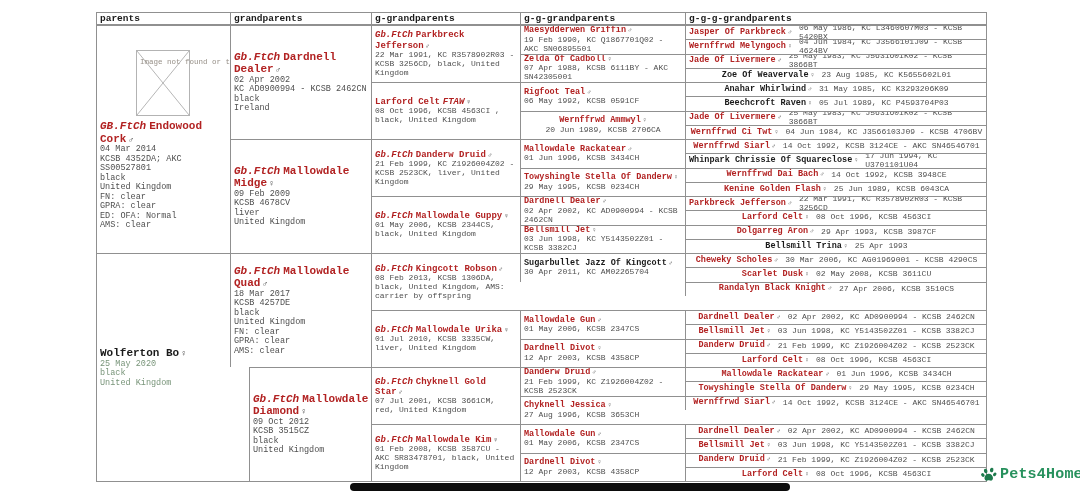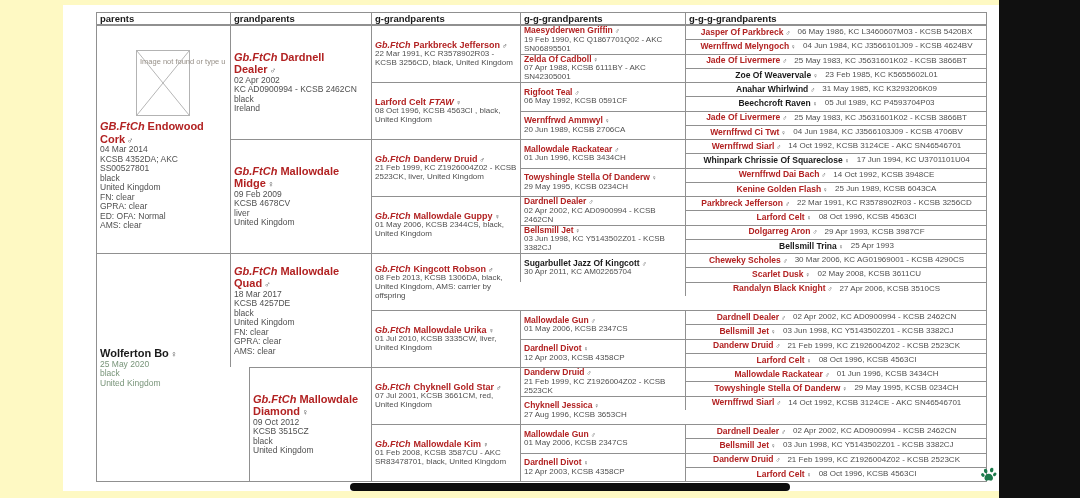--- a/index.html
+++ b/index.html
@@ -1,18 +1,18 @@
 <!DOCTYPE html>
 <html><head>
 <meta charset="utf-8">
 <style>
   html,body{margin:0;padding:0;background:#101010;}
   *{box-sizing:border-box;}
-  .stage{position:relative;width:999px;height:498px;background:#fef9c3;overflow:hidden;
-         font-family:Liberation Sans, sans-serif;}
+  .stage{position:relative;width:1080px;height:498px;background:#ffffff;overflow:hidden;
+         font-family:Liberation Mono, monospace;}
   .page{position:absolute;left:63px;top:5px;width:945px;height:486px;background:#ffffff;}
   .grid{position:absolute;left:33px;top:7px;width:891px;height:470px;display:grid;
         grid-template-columns:134px 141px 149px 165px 302px;
         grid-template-rows:13px repeat(32,1fr);
         border-right:1px solid #909090;border-bottom:1px solid #909090;background:#fff;}
   .hcell{border-left:1px solid #909090;border-top:1px solid #909090;border-bottom:1px solid #909090;
          font-size:9.5px;font-weight:bold;color:#1a1a1a;padding:0 0 0 3px;display:flex;align-items:center;}
   .cell{border-left:1px solid #909090;border-top:1px solid #909090;padding:1px 3px;overflow:hidden;
         display:flex;flex-direction:column;justify-content:center;line-height:1.12;}
   .cell.leaf{flex-direction:row;align-items:center;white-space:nowrap;}
@@ -143,21 +143,21 @@
           <div class="det">19 Feb 1990, KC Q1867701Q02 - AKC SN06895501</div>
         </div>
         <div class="cell col3" style="grid-area: 4 / 4 / span 2;">
           <div class="nameline"><span class="nm lk">Zelda Of Cadboll</span><span class="gen">♀</span></div>
           <div class="det">07 Apr 1988, KCSB 6111BY - AKC SN42305001</div>
         </div>
         <div class="cell col3" style="grid-area: 6 / 4 / span 2;">
           <div class="nameline"><span class="nm lk">Rigfoot Teal</span><span class="gen">♂</span></div>
           <div class="det">06 May 1992, KCSB 0591CF</div>
         </div>
-        <div class="cell col3" style="grid-area: 8 / 4 / span 2;">
+        <div class="cell col3" style="grid-area: 8 / 4 / span 2; text-align: center;">
           <div class="nameline"><span class="nm lk">Wernffrwd Ammwyl</span><span class="gen">♀</span></div>
           <div class="det">20 Jun 1989, KCSB 2706CA</div>
         </div>
         <div class="cell col3" style="grid-area: 10 / 4 / span 2;">
           <div class="nameline"><span class="nm lk">Mallowdale Rackatear</span><span class="gen">♂</span></div>
           <div class="det">01 Jun 1996, KCSB 3434CH</div>
         </div>
         <div class="cell col3" style="grid-area: 12 / 4 / span 2;">
           <div class="nameline"><span class="nm lk">Towyshingle Stella Of Danderw</span><span class="gen">♀</span></div>
           <div class="det">29 May 1995, KCSB 0234CH</div>
@@ -205,21 +205,21 @@
         <div class="cell col4 leaf" style="grid-area: 3 / 5 / span 1;">
           <div class="nameline"><span class="nm lk">Wernffrwd Melyngoch</span><span class="gen">♀</span></div>
           <div class="det">04 Jun 1984, KC J3566101J09 - KCSB 4624BV</div>
         </div>
         <div class="cell col4 leaf" style="grid-area: 4 / 5 / span 1;">
           <div class="nameline"><span class="nm lk">Jade Of Livermere</span><span class="gen">♂</span></div>
           <div class="det">25 May 1983, KC J5631601K02 - KCSB 3866BT</div>
         </div>
         <div class="cell col4 leaf" style="grid-area: 5 / 5 / span 1;">
           <div class="nameline"><span class="nm pl">Zoe Of Weavervale</span><span class="gen">♀</span></div>
-          <div class="det">23 Feb 1985, KC K5655602L01</div>
+          <div class="det">23 Aug 1985, KC K5655602L01</div>
         </div>
         <div class="cell col4 leaf" style="grid-area: 6 / 5 / span 1;">
           <div class="nameline"><span class="nm pl">Anahar Whirlwind</span><span class="gen">♂</span></div>
           <div class="det">31 May 1985, KC K3293206K09</div>
         </div>
         <div class="cell col4 leaf" style="grid-area: 7 / 5 / span 1;">
           <div class="nameline"><span class="nm pl">Beechcroft Raven</span><span class="gen">♀</span></div>
           <div class="det">05 Jul 1989, KC P4593704P03</div>
         </div>
         <div class="cell col4 leaf" style="grid-area: 8 / 5 / span 1;">

